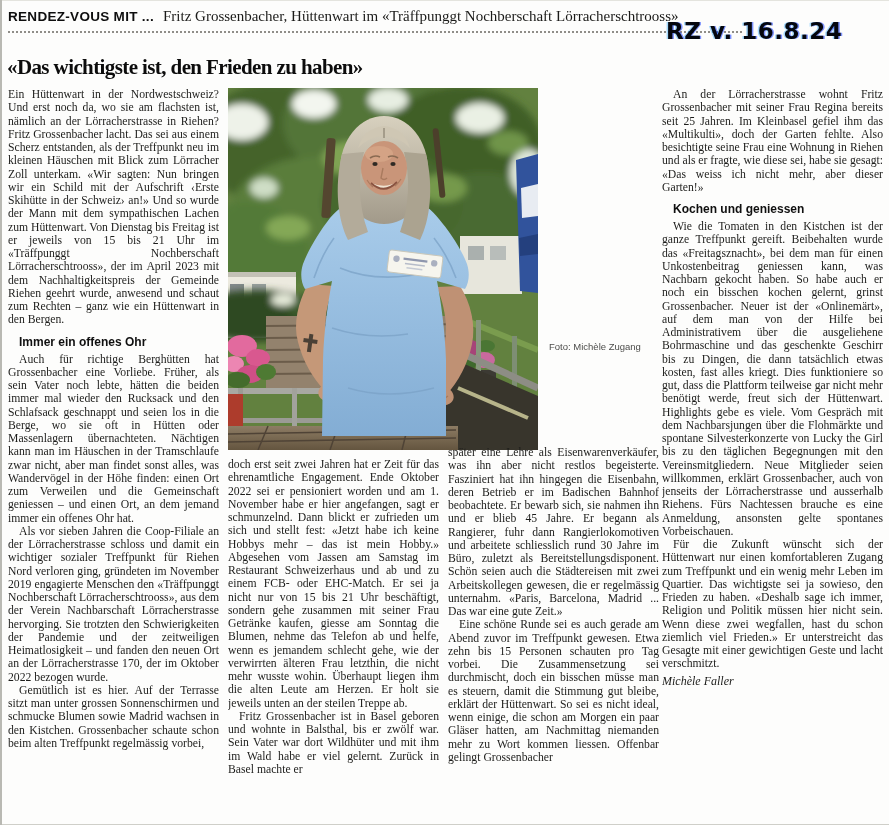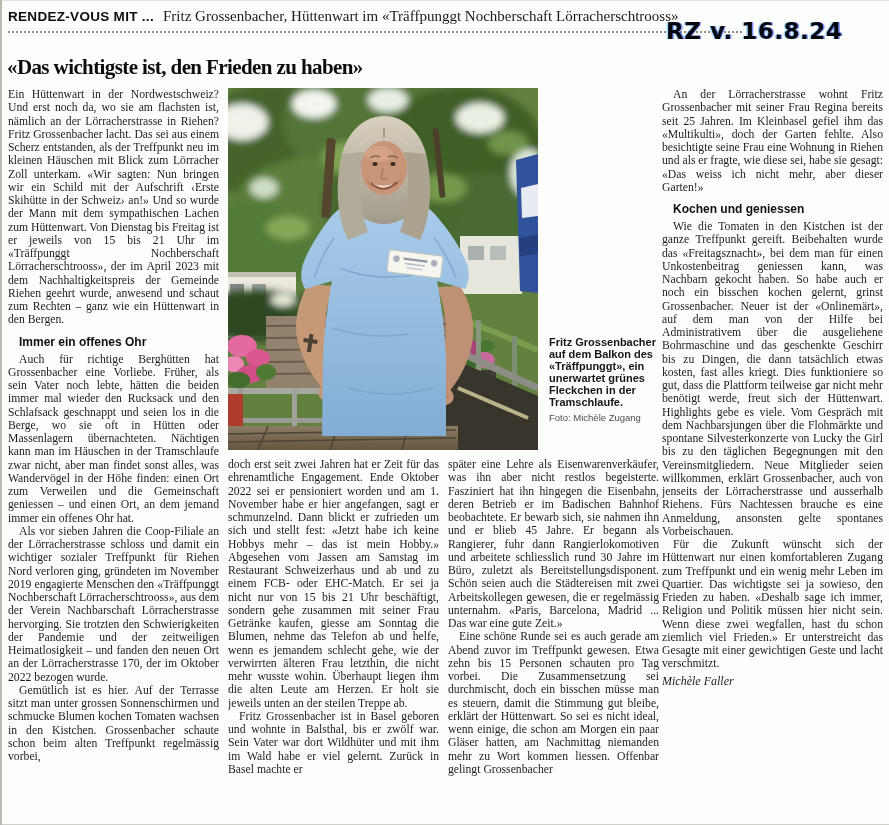--- a/index.html
+++ b/index.html
@@ -55,21 +55,21 @@
   .col{position:absolute;overflow:hidden;font-size:11.7px;line-height:13.25px;}
   .col p{margin:0;text-align:justify;}
   .col p.ind{text-indent:11px;}
   .col h2{
     font-family:"Liberation Sans", sans-serif;
     font-size:12px;line-height:15px;color:#101010;
     margin:8px 0 3px 0;padding-left:11px;font-weight:bold;
   }
   #col1{left:8px;top:88px;width:211px;height:730px;}
   #col2{left:228px;top:458px;width:211px;height:362px;}
-  #col3{left:448px;top:458px;width:211px;height:362px;}
+  #col3{left:448px;top:446px;width:211px;height:362px;}
   #col4{left:662px;top:88px;width:221px;height:730px;}
   .byline{
     display:block;text-align:left;font-style:italic;font-size:12px;
     margin-top:4px;padding-right:2px;color:#1b1b19;
   }
 </style>
 </head>
 <body>
 
 <div class="page">
@@ -270,30 +270,29 @@
         <circle cx="-19" cy="-3" r="3.2" fill="#aab0c0"></circle>
         <circle cx="19" cy="-3" r="3.2" fill="#aab0c0"></circle>
         <rect x="-12" y="-5" width="24" height="2.2" fill="#8e96ad"></rect>
         <rect x="-10" y="0" width="20" height="1.6" fill="#b6bcc9"></rect>
         <rect x="-8" y="4" width="16" height="1.6" fill="#c5cad4"></rect>
       </g>
     </svg>
   </div>
 
   <div class="caption">
-    <div>Fritz Grossenbacher auf dem Balkon des «Träffpunggt», ein unerwartet grünes Fleckchen in der Tramschlaufe.</div>
     <div class="credit">Foto: Michèle Zugang</div>
   </div>
 
   <div class="col" id="col1">
     <p>Ein Hüttenwart in der Nordwestschweiz? Und erst noch da, wo sie am flachsten ist, nämlich an der Lörracherstrasse in Riehen? Fritz Grossenbacher lacht. Das sei aus einem Scherz entstanden, als der Treffpunkt neu im kleinen Häuschen mit Blick zum Lörracher Zoll unterkam. «Wir sagten: Nun bringen wir ein Schild mit der Aufschrift ‹Erste Skihütte in der Schweiz› an!» Und so wurde der Mann mit dem sympathischen Lachen zum Hüttenwart. Von Dienstag bis Freitag ist er jeweils von 15 bis 21 Uhr im «Träffpunggt Nochberschaft Lörracherschtrooss», der im April 2023 mit dem Nachhaltigkeitspreis der Gemeinde Riehen geehrt wurde, anwesend und schaut zum Rechten – ganz wie ein Hüttenwart in den Bergen.</p>
     <h2>Immer ein offenes Ohr</h2>
     <p class="ind">Auch für richtige Berghütten hat Grossenbacher eine Vorliebe. Früher, als sein Vater noch lebte, hätten die beiden immer mal wieder den Rucksack und den Schlafsack geschnappt und seien los in die Berge, wo sie oft in Hütten oder Massenlagern übernachteten. Nächtigen kann man im Häuschen in der Tramschlaufe zwar nicht, aber man findet sonst alles, was Wandervögel in der Höhe finden: einen Ort zum Verweilen und die Gemeinschaft geniessen – und einen Ort, an dem jemand immer ein offenes Ohr hat.</p>
     <p class="ind">Als vor sieben Jahren die Coop-Filiale an der Lörracherstrasse schloss und damit ein wichtiger sozialer Treffpunkt für Riehen Nord verloren ging, gründeten im November 2019 engagierte Menschen den «Träffpunggt Nochberschaft Lörracherschtrooss», aus dem der Verein Nachbarschaft Lörracherstrasse hervorging. Sie trotzten den Schwierigkeiten der Pandemie und der zeitweiligen Heimatlosigkeit – und fanden den neuen Ort an der Lörracherstrasse 170, der im Oktober 2022 bezogen wurde.</p>
-    <p class="ind">Gemütlich ist es hier. Auf der Terrasse sitzt man unter grossen Sonnenschirmen und schmucke Blumen kochen Tomaten wachsen in den Kistchen. Grossenbacher schaute schon beim alten Treffpunkt regelmässig vorbei,</p>
+    <p class="ind">Gemütlich ist es hier. Auf der Terrasse sitzt man unter grossen Sonnenschirmen und schmucke Blumen sowie Madrid wachsen in den Kistchen. Grossenbacher schaute schon beim alten Treffpunkt regelmässig vorbei,</p>
   </div>
 
   <div class="col" id="col2">
     <p>doch erst seit zwei Jahren hat er Zeit für das ehrenamtliche Engagement. Ende Oktober 2022 sei er pensioniert worden und am 1. November habe er hier angefangen, sagt er schmunzelnd. Dann blickt er zufrieden um sich und stellt fest: «Jetzt habe ich keine Hobbys mehr – das ist mein Hobby.» Abgesehen vom Jassen am Samstag im Restaurant Schweizerhaus und ab und zu einem FCB- oder EHC-Match. Er sei ja nicht nur von 15 bis 21 Uhr beschäftigt, sondern gehe zusammen mit seiner Frau Getränke kaufen, giesse am Sonntag die Blumen, nehme das Telefon ab und helfe, wenn es jemandem schlecht gehe, wie der verwirrten älteren Frau letzthin, die nicht mehr wusste wohin. Überhaupt liegen ihm die alten Leute am Herzen. Er holt sie jeweils unten an der steilen Treppe ab.</p>
     <p class="ind">Fritz Grossenbacher ist in Basel geboren und wohnte in Balsthal, bis er zwölf war. Sein Vater war dort Wildhüter und mit ihm im Wald habe er viel gelernt. Zurück in Basel machte er</p>
   </div>
 
   <div class="col" id="col3">
     <p>später eine Lehre als Eisenwarenverkäufer, was ihn aber nicht restlos begeisterte. Fasziniert hat ihn hingegen die Eisenbahn, deren Betrieb er im Badischen Bahnhof beobachtete. Er bewarb sich, sie nahmen ihn und er blieb 45 Jahre. Er begann als Rangierer, fuhr dann Rangierlokomotiven und arbeitete schliesslich rund 30 Jahre im Büro, zuletzt als Bereitstellungsdisponent. Schön seien auch die Städtereisen mit zwei Arbeitskollegen gewesen, die er regelmässig unternahm. «Paris, Barcelona, Madrid ... Das war eine gute Zeit.»</p>
     <p class="ind">Eine schöne Runde sei es auch gerade am Abend zuvor im Treffpunkt gewesen. Etwa zehn bis 15 Personen schauten pro Tag vorbei. Die Zusammensetzung sei durchmischt, doch ein bisschen müsse man es steuern, damit die Stimmung gut bleibe, erklärt der Hüttenwart. So sei es nicht ideal, wenn einige, die schon am Morgen ein paar Gläser hatten, am Nachmittag niemanden mehr zu Wort kommen liessen. Offenbar gelingt Grossenbacher</p>

